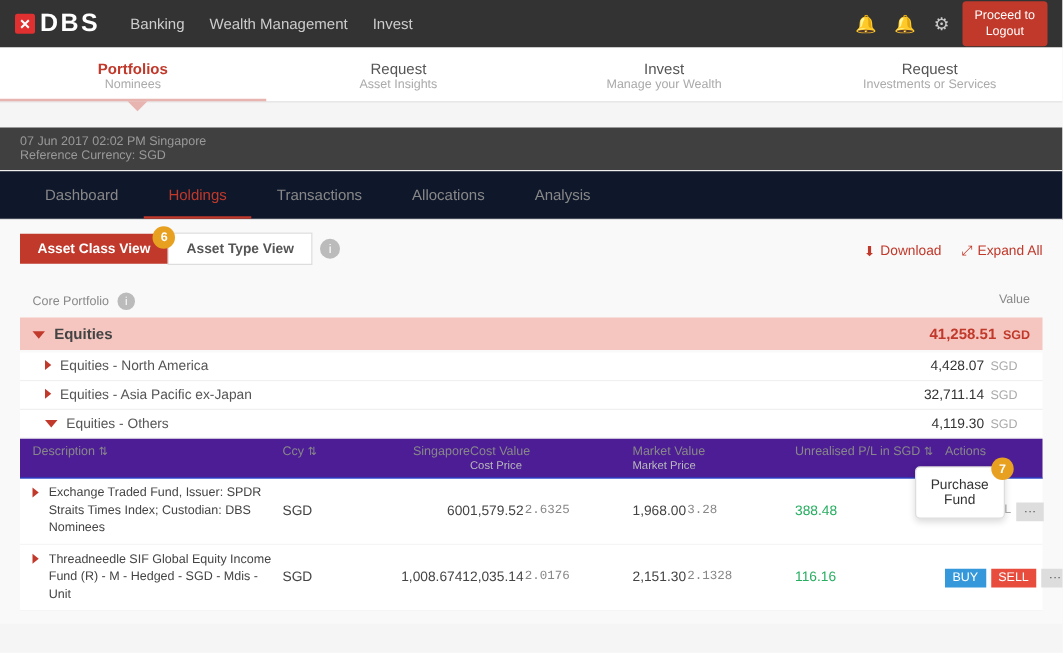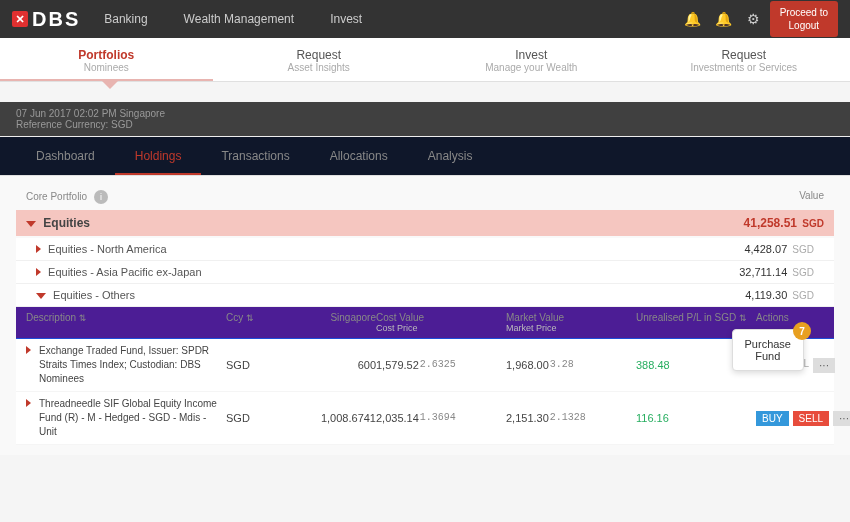--- a/index.html
+++ b/index.html
@@ -37,21 +37,21 @@
       border-radius: 2px;
     }
     .logo-dbs {
       color: white;
       font-size: 20px;
       font-weight: bold;
       letter-spacing: 2px;
     }
     .nav-links {
       display: flex;
-      gap: 36px;
+      gap: 20px;
       flex: 1;
     }
     .nav-link {
       color: #ccc;
       font-size: 12px;
       cursor: pointer;
     }
     .nav-icons {
       display: flex;
       align-items: center;
@@ -432,20 +432,40 @@
 <div class="tabs">
   <div class="tab-item">Dashboard</div>
   <div class="tab-item active">Holdings</div>
   <div class="tab-item">Transactions</div>
   <div class="tab-item">Allocations</div>
   <div class="tab-item">Analysis</div>
 </div>
 
 <div class="content">
 
+  <div style="display:flex; justify-content:space-between; align-items:center; margin-bottom:8px;">
+    <div class="view-toggle">
+      <div class="toggle-wrapper">
+        <button class="view-btn active">Asset Class View</button>
+        <div class="badge-6">6</div>
+      </div>
+      <button class="view-btn inactive">Asset Type View</button>
+      <div class="info-icon">i</div>
+    </div>
+    <div class="toolbar-row">
+      <div class="toolbar-btn">
+        <span>⬇</span>
+        <span>Download</span>
+      </div>
+      <div class="toolbar-btn">
+        <span>⤢</span>
+        <span>Expand All</span>
+      </div>
+    </div>
+  </div>
 
   <div class="table-header-row">
     <span>
       <span>Core Portfolio</span>
       <span style="margin-left:4px; background:#bbb; color:white; border-radius:50%; width:14px; height:14px; font-size:9px; display:inline-flex; align-items:center; justify-content:center;">i</span>
     </span>
     <span>Value</span>
   </div>
 
   <div class="section-row">
@@ -547,21 +567,21 @@
 
   <div class="data-row">
     <div class="desc-cell">
       <span class="sub-arrow-right" style="margin-top:2px;"></span>
       <div class="desc-text">Threadneedle SIF Global Equity Income Fund (R) - M - Hedged - SGD - Mdis - Unit</div>
     </div>
     <span>SGD</span>
     <span style="text-align:right;">1,008.6741</span>
     <div class="two-line">
       <span class="line1">2,035.14</span>
-      <span class="line2">1.3694</span>
+      <span class="line2">2.0176</span>
     </div>
     <div class="two-line">
       <span class="line1">2,151.30</span>
       <span class="line2">2.1328</span>
     </div>
     <span class="unrealised-pos">116.16</span>
     <div class="action-btns">
       <button class="btn-buy">BUY</button>
       <button class="btn-sell">SELL</button>
       <button class="btn-more">···</button>

